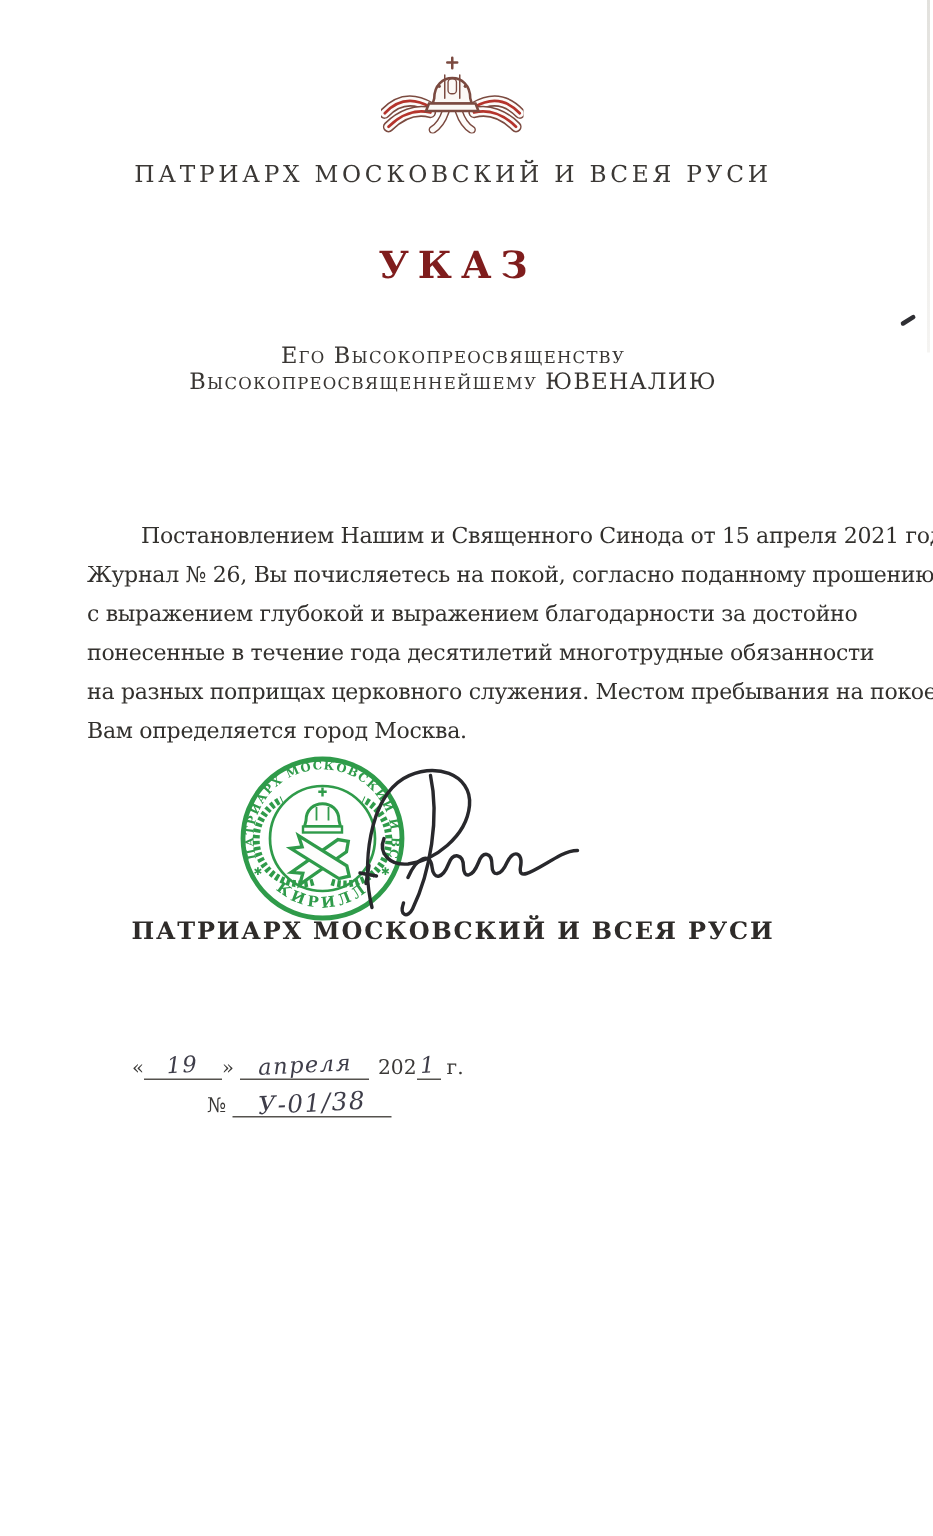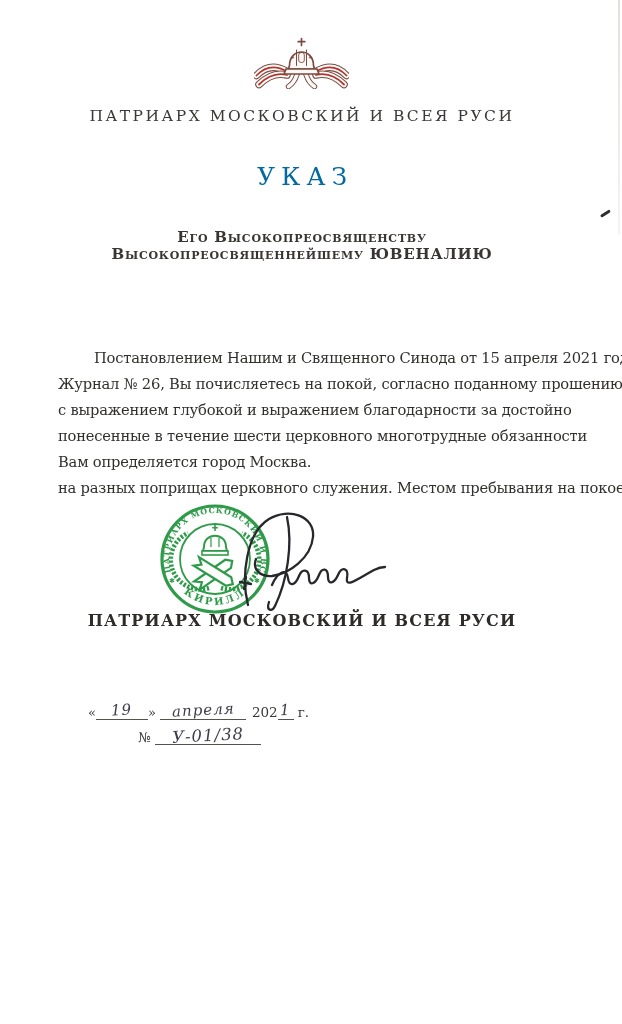--- a/index.html
+++ b/index.html
@@ -15,28 +15,28 @@
 
   
   .crest{position:absolute;left:254px;top:36px;width:95px;height:53px;}
   .header-title{
     position:absolute;top:107px;left:0;width:604px;
     text-align:center;font-size:15.5px;letter-spacing:2.5px;
     color:#3b3835;white-space:nowrap;
   }
   .doc-title{
     position:absolute;top:162px;left:0;width:604px;
-    text-align:center;font-size:25px;font-weight:400;
-    letter-spacing:6px;text-indent:6px;color:#0369a1;
+    text-align:center;font-size:25px;font-weight:700;
+    letter-spacing:6px;text-indent:6px;color:#7f1d1d;
   }
 
   
   .addressee{
     position:absolute;top:229px;left:0;width:604px;
-    text-align:center;font-weight:700;
+    text-align:center;font-weight:400;
     font-variant:small-caps;
     font-size:15px;line-height:17.4px;letter-spacing:0.8px;
     color:#383532;
   }
 
   
   .body-text{
     position:absolute;top:345px;left:58px;width:507px;
     font-size:14.7px;line-height:26px;color:#32302d;
     letter-spacing:-0.2px;
@@ -135,23 +135,23 @@
 
   <div class="addressee">
     <div>Его Высокопреосвященству</div>
     <div>Высокопреосвященнейшему ЮВЕНАЛИЮ</div>
   </div>
 
   <div class="body-text">
     <div class="bline first">Постановлением Нашим и Священного Синода от 15 апреля 2021 года,</div>
     <div class="bline">Журнал № 26, Вы почисляетесь на покой, согласно поданному прошению,</div>
     <div class="bline">с выражением глубокой и выражением благодарности за достойно</div>
-    <div class="bline">понесенные в течение шести церковного многотрудные обязанности</div>
+    <div class="bline">понесенные в течение года десятилетий многотрудные обязанности</div>
+    <div class="bline">на разных поприщах церковного служения. Местом пребывания на покое</div>
     <div class="bline last">Вам определяется город Москва.</div>
-    <div class="bline">на разных поприщах церковного служения. Местом пребывания на покое</div>
   </div>
 
   <svg class="seal-sig" viewBox="0 0 260 135">
     <defs>
       <path id="sealTopArc" d="M 31.6,77.2 A 46,46 0 1 1 118.4,77.2"></path>
       <path id="sealBottomArc" d="M 39,90.6 A 46,46 0 0 0 111,90.6"></path>
     </defs>
     <g>
       <circle cx="75" cy="62" r="53" fill="none" stroke="#2f9b4a" stroke-width="3.2"></circle>
       <circle cx="75" cy="62" r="35" fill="none" stroke="#2f9b4a" stroke-width="1.8"></circle>

